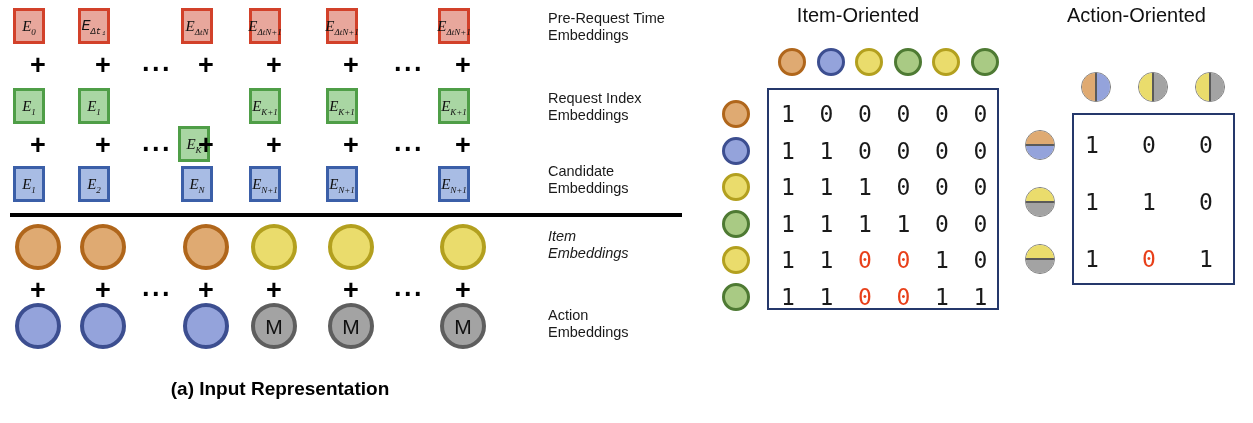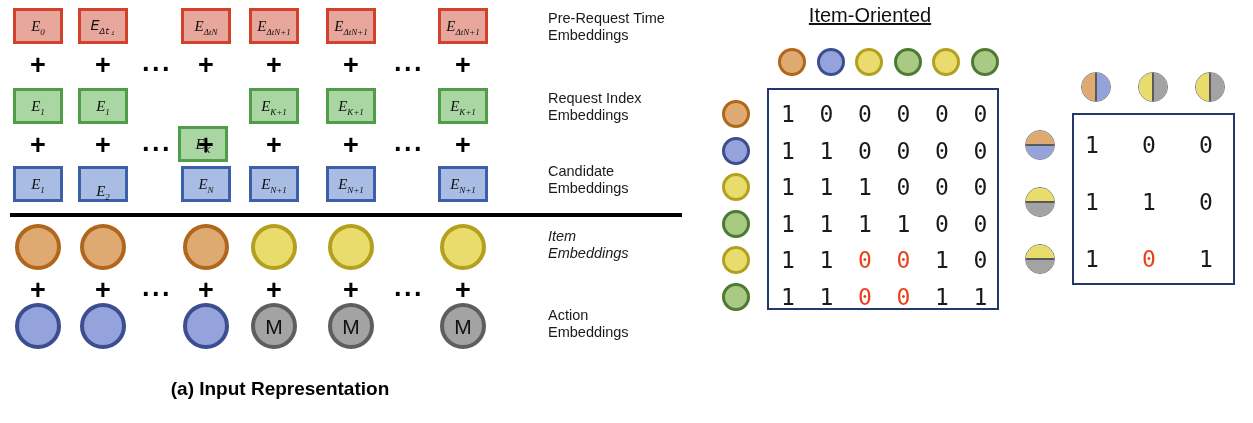--- a/index.html
+++ b/index.html
@@ -7,21 +7,21 @@
     width:1253px;height:423px;position:relative;overflow:hidden;
     font-family:"Liberation Sans","DejaVu Sans",sans-serif;
     color:#111111;
   }
 
   
   #panel-a{position:absolute;left:0;top:0;width:700px;height:423px;}
   #panel-b{position:absolute;left:700px;top:0;width:553px;height:423px;}
 
   .emb-box{
-    position:absolute;width:50px;height:36px;
+    position:absolute;width:32px;height:36px;
     border:3px solid #000;box-sizing:border-box;
     display:flex;align-items:center;justify-content:center;
     font-family:"Liberation Serif","DejaVu Serif",serif;
     font-style:italic;font-size:15px;letter-spacing:0px;
     line-height:1;white-space:nowrap;
   }
   .emb-box.red{background:#E8A79C;border-color:#D2412A;}
   .emb-box.green{background:#A9D6A3;border-color:#4F9E47;}
   .emb-box.blue{background:#A8BCE4;border-color:#3B5FA8;}
   .emb-box sub{font-size:9px;font-style:italic;vertical-align:sub;line-height:0;}
@@ -150,21 +150,21 @@
   <div class="dots" style="left:140px;top:136px;">···</div>
   <div class="plus" style="left:194px;top:132px;">+</div>
   <div class="plus" style="left:262px;top:132px;">+</div>
   <div class="plus" style="left:339px;top:132px;">+</div>
   <div class="dots" style="left:392px;top:136px;">···</div>
   <div class="plus" style="left:451px;top:132px;">+</div>
 
   <div class="emb-box blue" style="left:13px;top:166px;">
       <span>E<sub>1</sub></span>
     </div>
-  <div class="emb-box blue" style="left:78px;top:166px;align-items:flex-end;">
+  <div class="emb-box blue" style="left:78px;top:166px;">
       <span>E<sub>2</sub></span>
     </div>
   <div class="emb-box blue" style="left:181px;top:166px;">
       <span>E<sub>N</sub></span>
     </div>
   <div class="emb-box blue" style="left:249px;top:166px;">
       <span>E<sub>N+1</sub></span>
     </div>
   <div class="emb-box blue" style="left:326px;top:166px;">
       <span>E<sub>N+1</sub></span>
@@ -208,21 +208,22 @@
       <span>M</span>
     </div>
   <div class="side-label" style="top:307px;">Action
 Embeddings</div>
 
   <div class="caption" style="left:0px;top:378px;width:560px;">(a) Input Representation</div>
 </div>
 
 <div id="panel-b">
 
-  <div class="pb-title" style="left:45px;top:4px;width:250px;text-decoration:underline;">Item-Oriented</div>
+  <div class="pb-title" style="left:33px;top:4px;width:250px;">Item-Oriented</div>
+  <div class="pb-title" style="left:320px;top:4px;width:233px;">Action-Oriented</div>
 
   <div id="io-cols">
       <div class="mini" style="left: 78px; top: 48px; background: rgb(223, 170, 114); border-color: rgb(176, 102, 27);"></div>
       <div class="mini" style="left: 116.5px; top: 48px; background: rgb(148, 163, 219); border-color: rgb(60, 78, 144);"></div>
       <div class="mini" style="left: 155px; top: 48px; background: rgb(234, 220, 108); border-color: rgb(179, 160, 31);"></div>
       <div class="mini" style="left: 193.5px; top: 48px; background: rgb(169, 202, 132); border-color: rgb(78, 122, 51);"></div>
       <div class="mini" style="left: 232px; top: 48px; background: rgb(234, 220, 108); border-color: rgb(179, 160, 31);"></div>
       <div class="mini" style="left: 270.5px; top: 48px; background: rgb(169, 202, 132); border-color: rgb(78, 122, 51);"></div>
     </div>
   <div id="io-rows">

